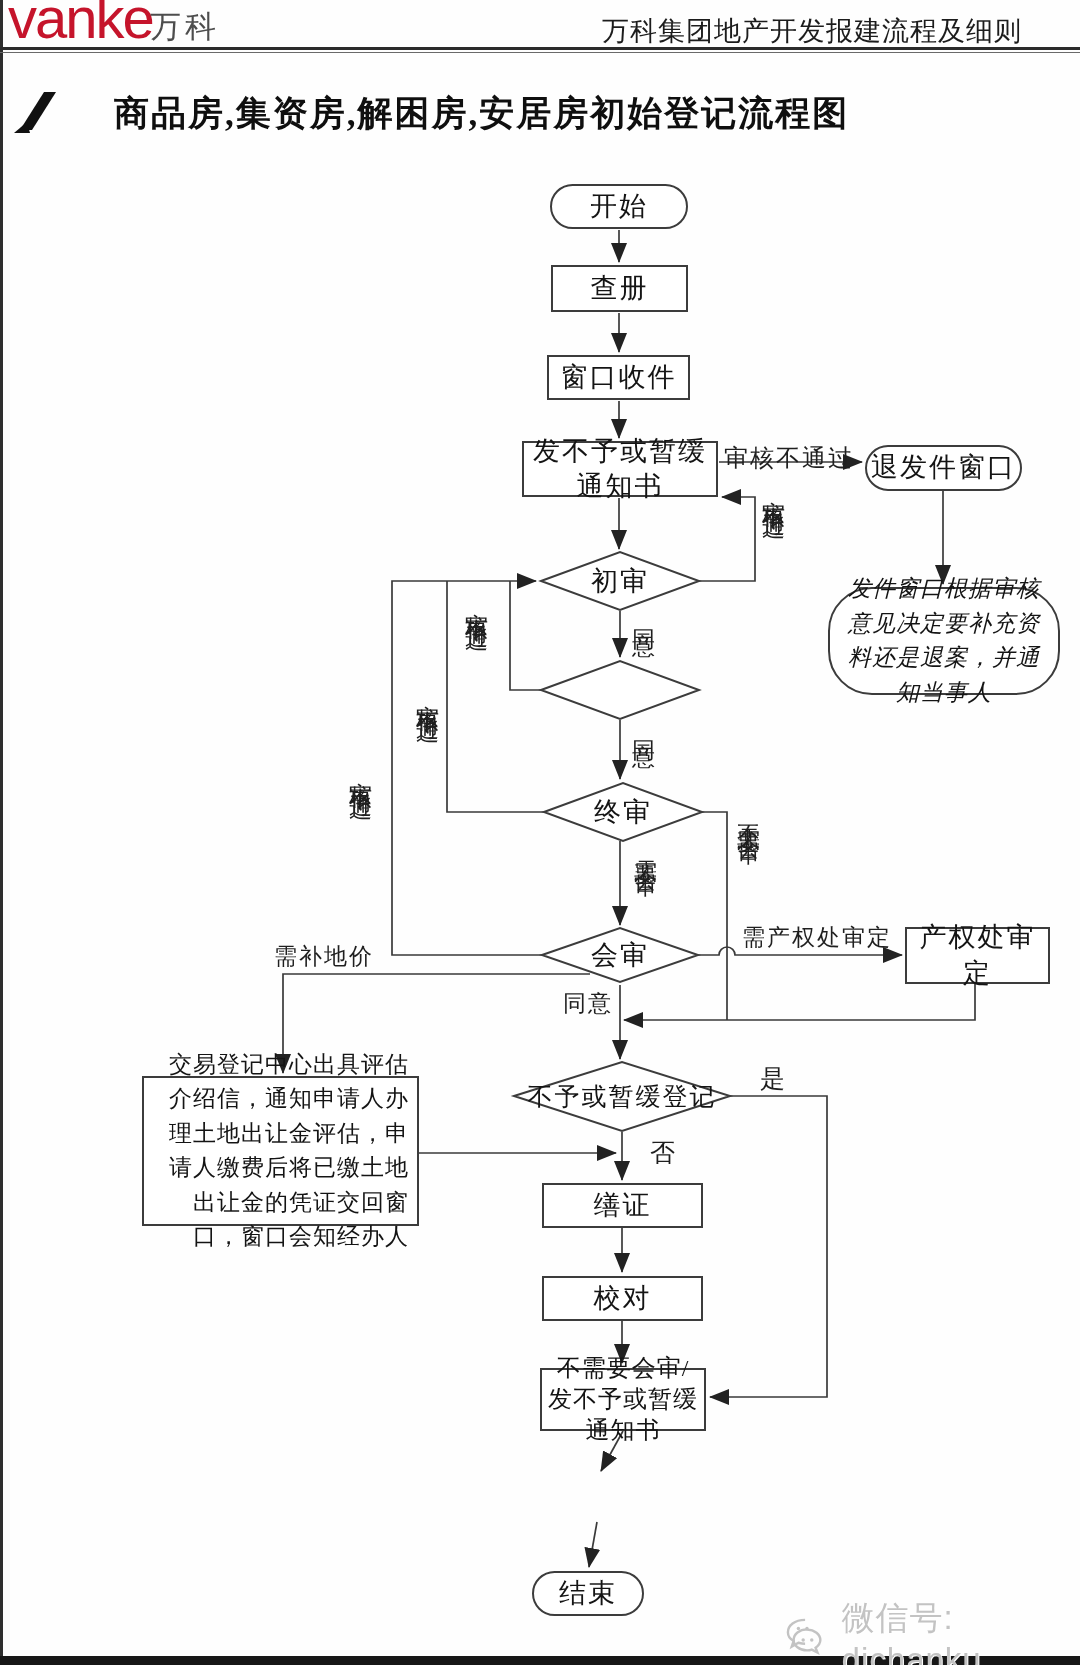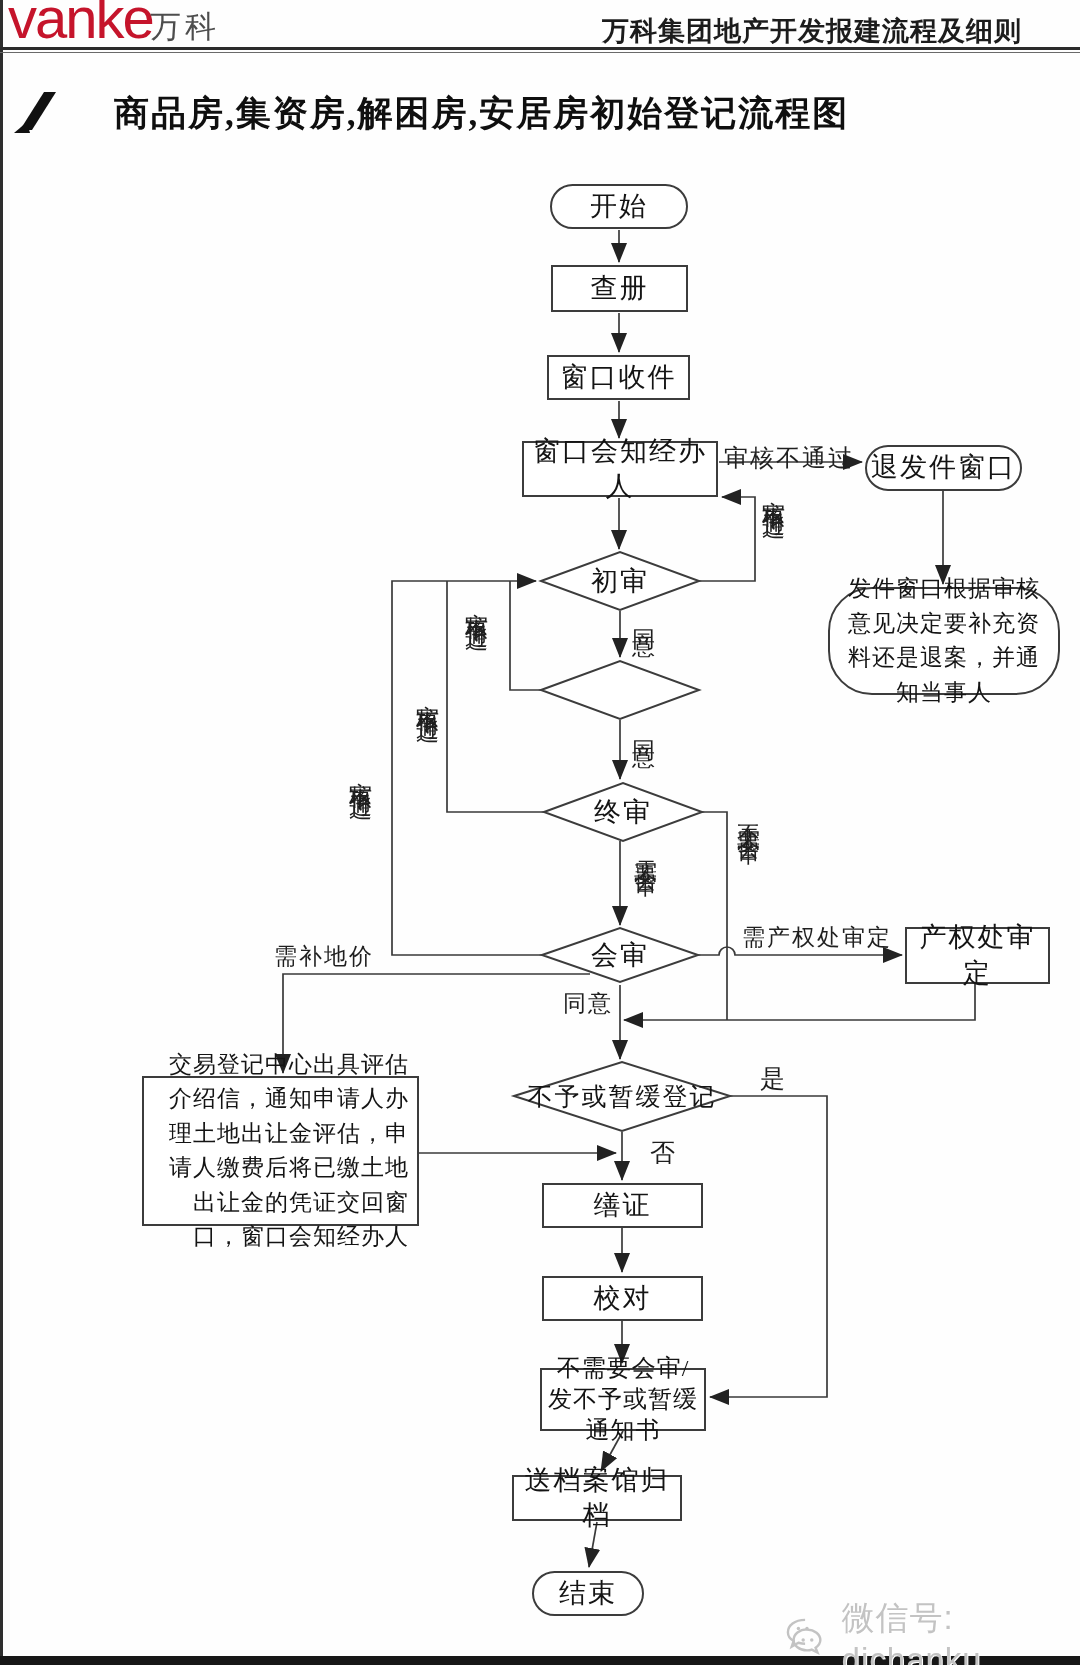--- a/index.html
+++ b/index.html
@@ -11,21 +11,21 @@
   .frame-left{position:absolute;left:0;top:0;width:3px;height:1665px;background:#2e2e2e;}
   .frame-right{position:absolute;right:6px;top:8px;width:2px;height:1648px;background:#5a5a5a;}
   .frame-bottom{position:absolute;left:0;bottom:0;width:1080px;height:9px;background:#171717;}
   .rule-thick{position:absolute;left:0;top:47px;width:1080px;height:3px;background:#2b2b2b;}
   .rule-thin{position:absolute;left:0;top:52px;width:1080px;height:1px;background:#6a6a6a;}
 
   
   .logo-latin{position:absolute;left:8px;top:-16px;font-family:"Liberation Sans",sans-serif;
     font-size:58px;font-weight:500;letter-spacing:-2px;color:#c5142b;}
   .logo-cjk{position:absolute;left:150px;top:6px;font-size:31px;color:#4d4d4d;letter-spacing:4px;}
-  .doc-title{position:absolute;right:70px;top:13px;font-size:27px;color:#1c1c1c;letter-spacing:1px;font-weight:bold;}
+  .doc-title{position:absolute;right:70px;top:13px;font-size:27px;color:#1c1c1c;letter-spacing:1px;}
 
   
   .title-row{position:absolute;left:12px;top:88px;display:flex;align-items:center;gap:48px;}
   .title-icon{margin-right:8px;}
   .page-title{font-size:35px;font-weight:bold;color:#0f0f0f;letter-spacing:2px;}
 
   
   .fc{position:absolute;left:0;top:0;z-index:1;}
 
   .node{position:absolute;box-sizing:border-box;display:flex;align-items:center;justify-content:center;
@@ -109,29 +109,28 @@
       <polygon points="541,690 620,661 699,690 620,719"></polygon>
       <polygon points="544,812 623,783 702,812 623,841"></polygon>
       <polygon points="542,955 620,928 698,955 620,982"></polygon>
       <polygon points="514,1096 622,1062 730,1096 622,1131"></polygon>
     </g>
   </svg>
 
   <div class="node stadium" style="left:550px;top:184px;width:138px;height:45px;">开始</div>
   <div class="node" style="left:551px;top:265px;width:137px;height:47px;">查册</div>
   <div class="node" style="left:547px;top:355px;width:143px;height:45px;">窗口收件</div>
-  <div class="node" style="left:522px;top:441px;width:196px;height:56px;">窗口会知经办人</div>
+  <div class="node" style="left:522px;top:441px;width:196px;height:56px;">发不予或暂缓通知书</div>
   <div class="node stadium" style="left:865px;top:445px;width:157px;height:46px;">退发件窗口</div>
-  <div class="node bubble" style="left:828px;top:587px;width:232px;height:108px;">发件窗口根据审核意见决定要补充资料还是退案，并通知当事人</div>
+  <div class="node bubble" style="left:828px;top:587px;width:232px;height:108px;font-style:italic;">发件窗口根据审核意见决定要补充资料还是退案，并通知当事人</div>
   <div class="node" style="left:905px;top:927px;width:145px;height:57px;">产权处审定</div>
   <div class="node bigbox" style="left:142px;top:1076px;width:277px;height:150px;text-align:right;">交易登记中心出具评估介绍信，通知申请人办理土地出让金评估，申请人缴费后将已缴土地出让金的凭证交回窗口，窗口会知经办人</div>
   <div class="node" style="left:542px;top:1183px;width:161px;height:45px;">缮证</div>
   <div class="node" style="left:542px;top:1276px;width:161px;height:45px;">校对</div>
   <div class="node twoline" style="left:540px;top:1368px;width:166px;height:63px;">不需要会审/发不予或暂缓通知书</div>
-  <div class="node" style="left:512px;top:1475px;width:170px;height:46px;">送档案馆归档</div>
   <div class="node stadium" style="left:532px;top:1571px;width:112px;height:45px;">结束</div>
 
   <div class="dlabel" style="left:541px;top:552px;width:158px;height:58px;">初审</div>
   <div class="dlabel" style="left:544px;top:783px;width:158px;height:58px;">终审</div>
   <div class="dlabel" style="left:542px;top:928px;width:156px;height:54px;">会审</div>
   <div class="dlabel" style="left:514px;top:1062px;width:216px;height:69px;font-size:25px;">不予或暂缓登记</div>
 
   <div class="elabel" style="left:724px;top:442px;font-size:24px;">审核不通过</div>
   <div class="elabel vlabel" style="left:758px;top:482px;">审核不通过</div>
   <div class="elabel vlabel" style="left:628px;top:611px;">同意</div>

